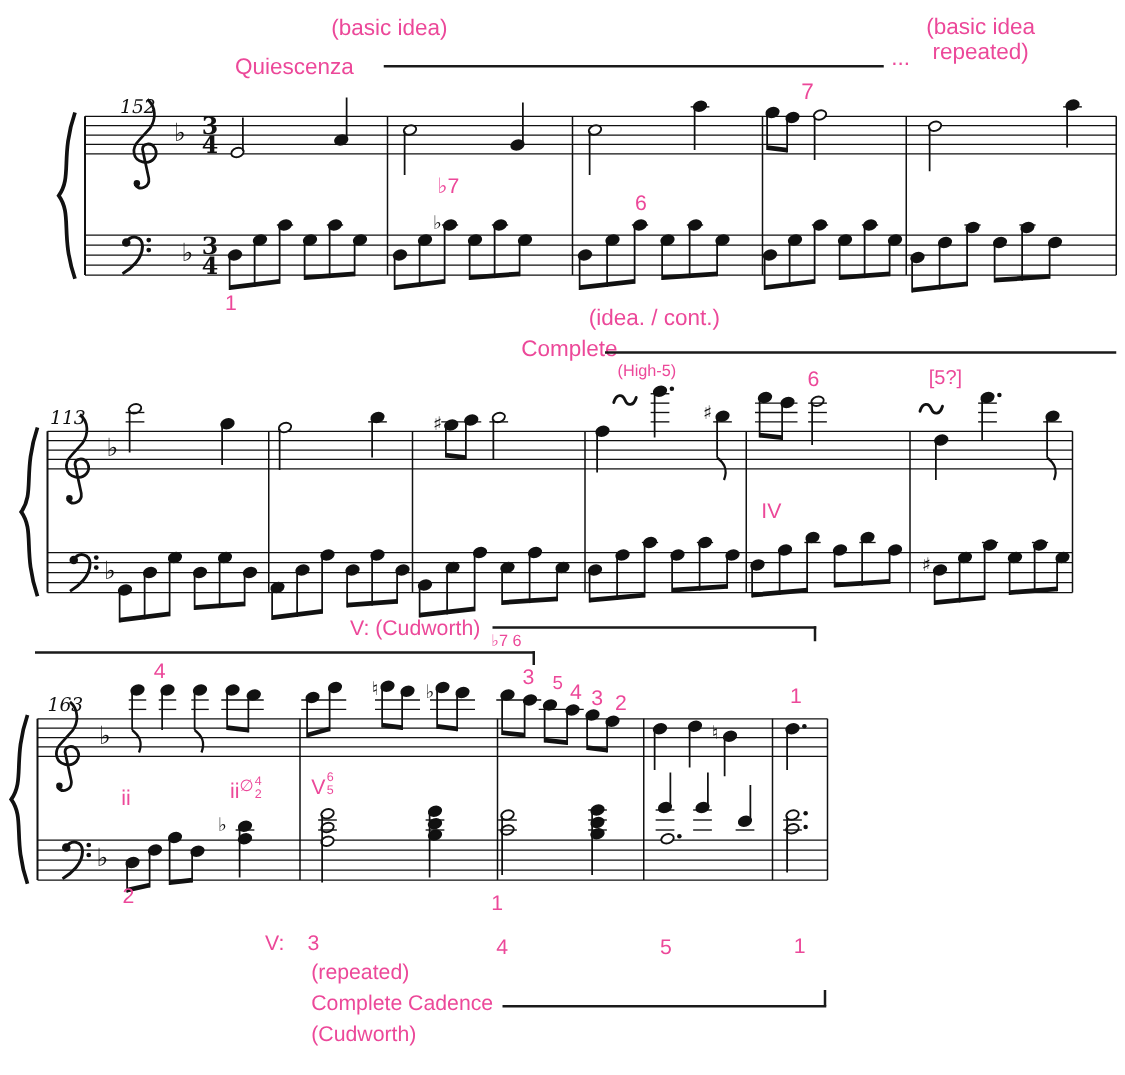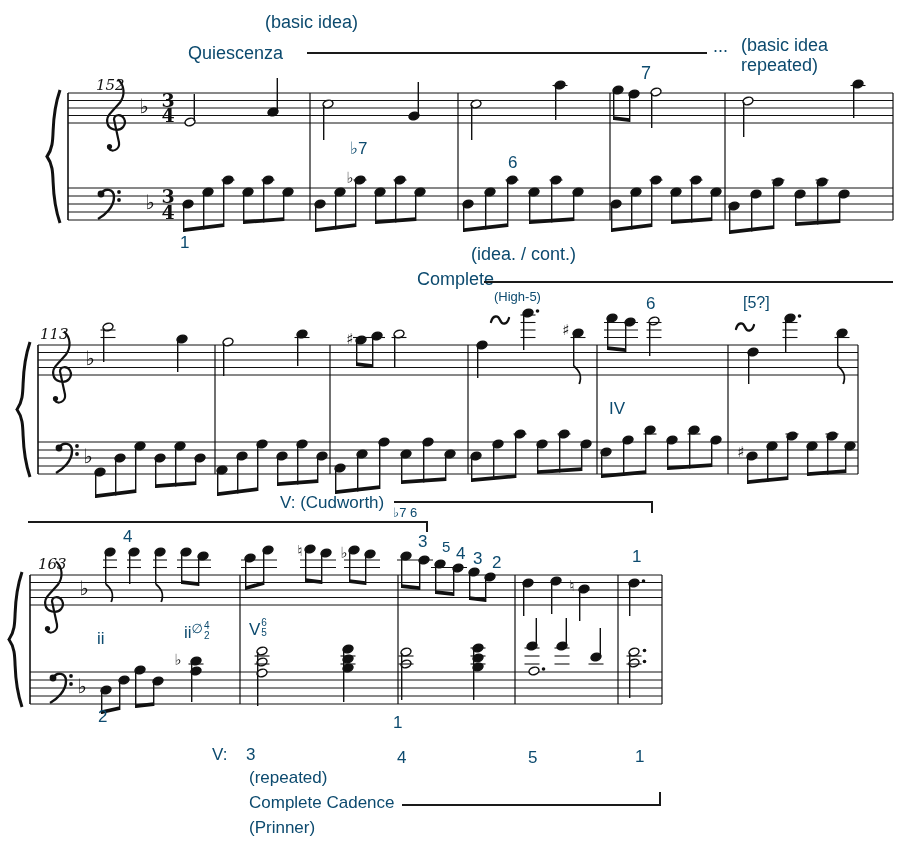--- a/index.html
+++ b/index.html
@@ -1,21 +1,21 @@
 <!DOCTYPE html>
 <html><head>
 <meta charset="utf-8">
 <style>
   html,body{margin:0;padding:0;background:#fff;}
   .page{position:relative;width:900px;height:860px;background:#ffffff;overflow:hidden;
         font-family:"Liberation Sans",sans-serif;color:#111;}
   .score-svg{position:absolute;left:0;top:0;}
-  .ann{position:absolute;font-size:18px;line-height:1.12;white-space:nowrap;color:#0c4a6e;}
+  .ann{position:absolute;font-size:18px;line-height:1.12;white-space:nowrap;color:#ec4899;text-align:center;}
   .fs17{font-size:17px}.fs16{font-size:16px}.fs15{font-size:15px}.fs14{font-size:13px}.fs13{font-size:13px}
-  .pre{white-space:pre-line;margin-top:24px;}
+  .pre{white-space:pre-line;}
   .mnum{position:absolute;font-family:"DejaVu Serif",serif;font-style:italic;font-size:15px;color:#111;margin-top:12px;}
   .hline{position:absolute;height:2px;background:#1a1a1a;}
   .vline{position:absolute;width:2px;background:#1a1a1a;}
   .supsym{font-size:13px;vertical-align:5px;}
   .stack{display:inline-flex;flex-direction:column;font-size:10px;line-height:10px;margin-left:1px;
          transform:translateY(-3px);vertical-align:middle;}
 </style>
 </head>
 <body>
 
@@ -574,14 +574,14 @@
 
   <div class="ann fs17" style="left:212px;top:745px">V:</div>
   <div class="ann fs17" style="left:246px;top:745px">3</div>
   <div class="ann fs17" style="left:397px;top:748px">4</div>
   <div class="ann fs17" style="left:528px;top:748px">5</div>
   <div class="ann fs17" style="left:635px;top:747px">1</div>
   <div class="ann fs17" style="left:249px;top:768px">(repeated)</div>
   <div class="ann fs17" style="left:249px;top:793px">Complete Cadence</div>
   <div class="hline" style="left:402px;top:804px;width:259px"></div>
   <div class="vline" style="left:659px;top:792px;height:13px"></div>
-  <div class="ann fs17" style="left:249px;top:818px">(Prinner)</div>
+  <div class="ann fs17" style="left:249px;top:818px">(Cudworth)</div>
 </div>
 
 </body></html>

